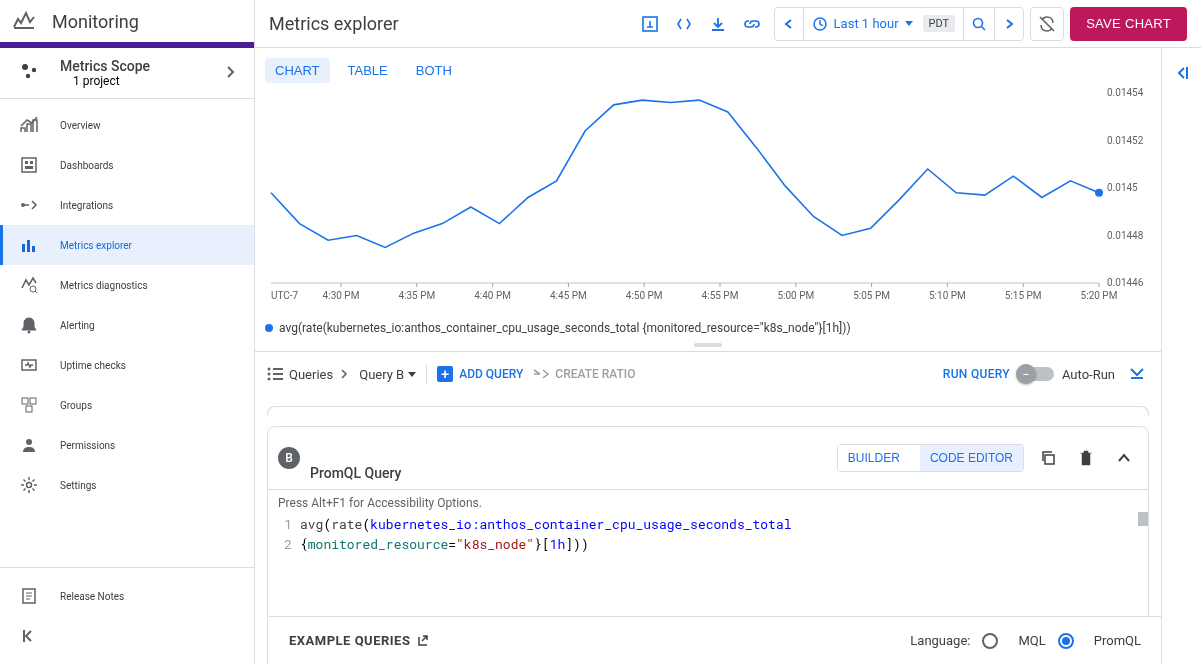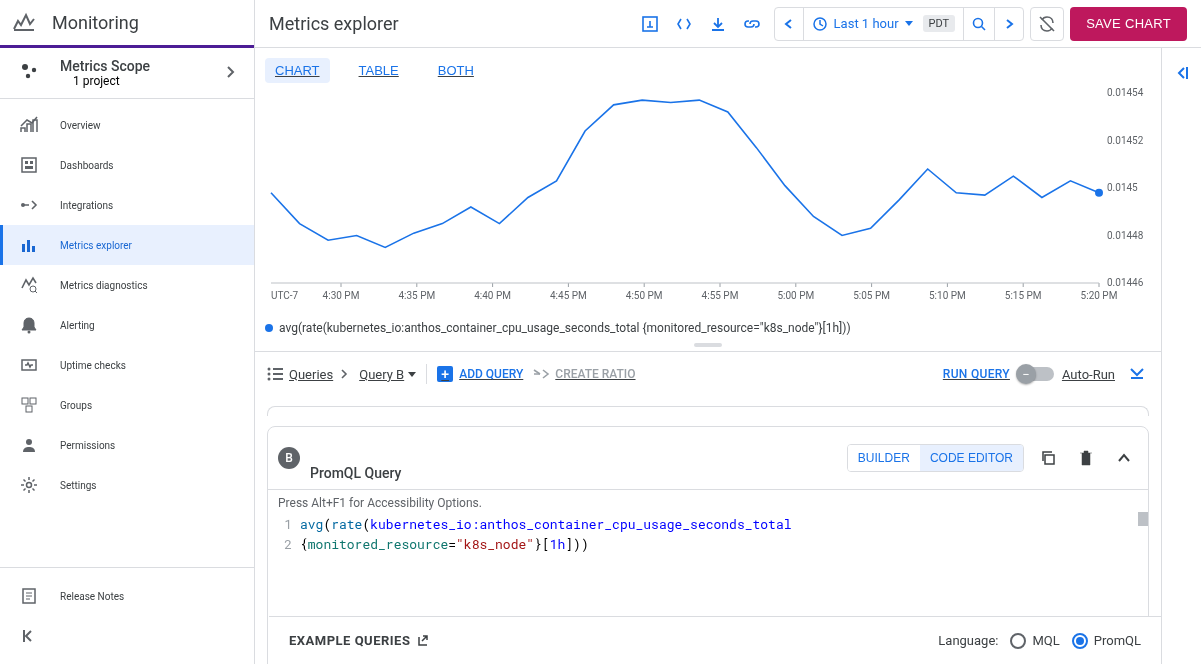--- a/index.html
+++ b/index.html
@@ -1,19 +1,19 @@
 <!DOCTYPE html>
 <html><head>
 <meta charset="utf-8">
 <style>
 * { box-sizing: border-box; margin: 0; padding: 0; }
 body { font-family: Roboto, "Helvetica Neue", Arial, sans-serif; font-size: 13px; color: #3c4043; background: #fff; overflow: hidden; height: 664px; width: 1201px; position: relative; }
 .app { display: flex; height: 100%; }
 .sidebar { width: 255px; border-right: 1px solid #dadce0; display: flex; flex-direction: column; }
-.sidebar-header { display: flex; align-items: center; height: 48px; padding: 0 12px; border-bottom: 3px solid #4c1d95; font-size: 18px; color:#3c4043;}
+.sidebar-header { display: flex; align-items: center; height: 48px; padding: 0 12px; border-bottom: 6px solid #4c1d95; font-size: 18px; color:#3c4043;}
 .sidebar-header .logo-icon { width: 24px; margin-right: 16px; display:flex; justify-content:center;}
 .scope-row { display: flex; align-items: center; padding: 10px 16px 10px 60px; position: relative; border-bottom: 1px solid #dadce0; cursor: pointer; }
 .scope-row .scope-icon { position: absolute; left: 20px; top: 14px; }
 .scope-row .title { font-size: 14px; font-weight: 500; }
 .scope-row .sub { font-size: 12px; color: #000000; margin-left: 13px; }
 .scope-row .chev { margin-left: auto; }
 .nav { flex: 1; padding-top: 6px; }
 .nav-item { display: flex; align-items: center; height: 40px; padding-left: 20px; cursor: pointer; font-size: 10px; color:#3c4043; }
 .nav-item .icon { width: 24px; margin-right: 16px; color:#5f6368; display:flex; align-items:center;}
 .nav-item.active { background: #e8f0fe; color: #1967d2; border-left: 3px solid #1a73e8; padding-left:17px;}
@@ -28,71 +28,71 @@
 .icon-group { display:flex; align-items:center; gap:2px;}
 .time-group { border:1px solid #dadce0; border-radius:4px; display:flex; align-items:center; overflow:hidden; height:34px; }
 .time-group > * { border:none; background:none; }
 .time-group .seg { padding:0 8px; height:100%; display:flex; align-items:center; cursor:pointer; }
 .time-group .sep { width:1px; height:100%; background:#dadce0; }
 .time-label { color:#1a73e8; font-size:13px; display:flex; align-items:center; gap:6px; padding:0 8px;}
 .tz-badge { background:#e8eaed; color:#3c4043; border-radius:3px; padding:2px 6px; font-size:11px; margin-left:4px;}
 .save-btn { background:#be185d; color:#fff; border:none; border-radius:4px; height:34px; padding:0 16px; font-size:13px; font-weight:500; cursor:pointer; letter-spacing:0.3px;}
 .content { flex:1; display:flex; overflow:hidden; }
 .chart-area { flex:1; display:flex; flex-direction:column; }
-.view-tabs { display:flex; padding:10px 10px 0 10px; gap:19px;text-decoration:underline; }
+.view-tabs { display:flex; padding:10px 10px 0 10px; gap:8px; }
 .view-tab { padding:5px 10px; font-size:13px; font-weight:500; color:#1a73e8; background:none; border:none; border-radius:4px; cursor:pointer;}
 .view-tab.active { background:#e8f0fe; }
 .chart-canvas-wrap { position:relative; padding:0 6px 0 6px;}
 svg.chart { display:block; }
 .y-tick { font-size:10px; fill:#5f6368; }
 .x-tick { font-size:10px; fill:#5f6368; }
 .legend-row { display:flex; align-items:center; padding: 2px 0 4px 10px; font-size:12px; color:#3c4043;}
 .legend-dot { width:8px; height:8px; border-radius:50%; background:#1a73e8; margin-right:6px;}
 .divider-handle { height:13px; display:flex; justify-content:center; align-items:center; border-bottom:1px solid #dadce0;}
 .handle-bar { width:28px; height:4px; background:#dadce0; border-radius:2px; cursor:row-resize;}
-.query-bar { height:44px; display:flex; align-items:center; padding:0 12px; gap:10px; font-size:13px;text-decoration:underline;}
+.query-bar { height:44px; display:flex; align-items:center; padding:0 12px; gap:10px; font-size:13px;}
 .query-bar .queries-label { display:flex; align-items:center; gap:6px; color:#3c4043;}
 .query-b-sel { display:flex; align-items:center; gap:4px; cursor:pointer;}
 .add-query { color:#1a73e8; display:flex; align-items:center; gap:6px; cursor:pointer; font-weight:500; font-size:12px;}
 .add-query .plus-icon { background:#1a73e8; color:#fff; width:16px; height:16px; display:flex; align-items:center; justify-content:center; border-radius:2px; font-size:14px;}
 .create-ratio { color:#9aa0a6; display:flex; align-items:center; gap:6px; font-weight:500; font-size:12px;}
 .spacer { flex:1; }
 .run-query { color:#1a73e8; font-weight:500; cursor:pointer; letter-spacing:0.3px; font-size:12px;}
 .autorun { display:flex; align-items:center; gap:8px; font-size:13px;}
 .toggle { width:34px; height:14px; border-radius:7px; background:#bdc1c6; position:relative; cursor:pointer;}
 .toggle .knob { width:20px; height:20px; border-radius:50%; background:#9aa0a6; position:absolute; left:-4px; top:-3px; display:flex; align-items:center; justify-content:center; color:#fff; box-shadow:0 1px 2px rgba(0,0,0,0.3);}
 .collapse-down { background:none; border:none; color:#1a73e8; cursor:pointer; padding:4px;}
 .query-scroll { flex:1; padding:0 12px; overflow:auto; }
 .query-card { border:1px solid #dadce0; border-radius:8px; margin-top:10px; overflow:hidden;}
 .query-card.stub { height:10px; border-bottom:none; border-bottom-left-radius:0; border-bottom-right-radius:0;}
 .qc-header { display:flex; align-items:center; padding:8px 10px; gap:10px;}
 .query-badge { width:22px; height:22px; border-radius:50%; background:#5f6368; color:#fff; display:flex; align-items:center; justify-content:center; font-size:12px; font-weight:500;}
 .qc-title { font-size:14px; font-weight:500; flex:0 0 auto;margin-top:30px;}
 .mode-toggle { margin-left:auto; border:1px solid #dadce0; border-radius:4px; display:flex; overflow:hidden;}
 .mode-btn { padding:6px 10px; font-size:12px; font-weight:500; background:#fff; border:none; cursor:pointer; color:#1a73e8;}
-.mode-btn.active { background:#e8f0fe; }
+.mode-btn.active { background:#e8f0fe;margin-left:10px; }
 .qc-icon { background:none; border:none; cursor:pointer; width:28px; height:28px; display:flex; align-items:center; justify-content:center;}
 .editor-wrap { border-top:1px solid #dadce0; position:relative; }
 .editor-hint { padding:6px 10px 0 10px; font-size:12px; color:#5f6368;}
 .editor { display:flex; font-family: "Roboto Mono", Menlo, monospace; font-size:13px; line-height:20px; padding:4px 0 130px 0; position:relative;}
 .gutter { width:32px; text-align:right; color:#9aa0a6; padding:0 8px;}
 .code-lines { flex:1; white-space:pre; }
-.tok-fn { color:#0369a1; }
+.tok-fn { color:#404040; }
 .tok-prop { color:#0f766e; }
 .tok-str { color:#a31515; }
 .tok-op { color:#000; }
 .tok-id { color:#0000ff; }
 .minimap-mark { position:absolute; right:0; top:2px; width:10px; height:14px; background:#bdc1c6; }
 .footer-row { height:48px; border-top:1px solid #dadce0; display:flex; align-items:center; padding:0 20px; gap:12px; position:absolute; bottom:0; left:269px; right:40px; background:#fff;}
 .example-link { font-size:13px; font-weight:700; letter-spacing:0.5px; display:flex; align-items:center; gap:6px; cursor:pointer;}
 .lang-group { margin-left:auto; display:flex; align-items:center; gap:12px; font-size:13px;}
 .radio { width:16px; height:16px; border:2px solid #5f6368; border-radius:50%; display:inline-flex; align-items:center; justify-content:center; cursor:pointer;}
 .radio.checked { border-color:#1a73e8; }
 .radio.checked::after { content:""; width:8px; height:8px; border-radius:50%; background:#1a73e8; }
-.radio-label { display:flex; align-items:flex-start; gap:6px; cursor:pointer;}
+.radio-label { display:flex; align-items:flex-start; gap:20px; cursor:pointer;}
 .right-rail { width:40px; border-left:1px solid #dadce0; display:flex; justify-content:center; padding-top:16px;}
 .right-rail .btn { color:#1a73e8; cursor:pointer; }
 svg { overflow: visible; }
 </style>
 </head>
 <body>
 
 <div class="app">
   <aside class="sidebar">
     <div class="sidebar-header">

